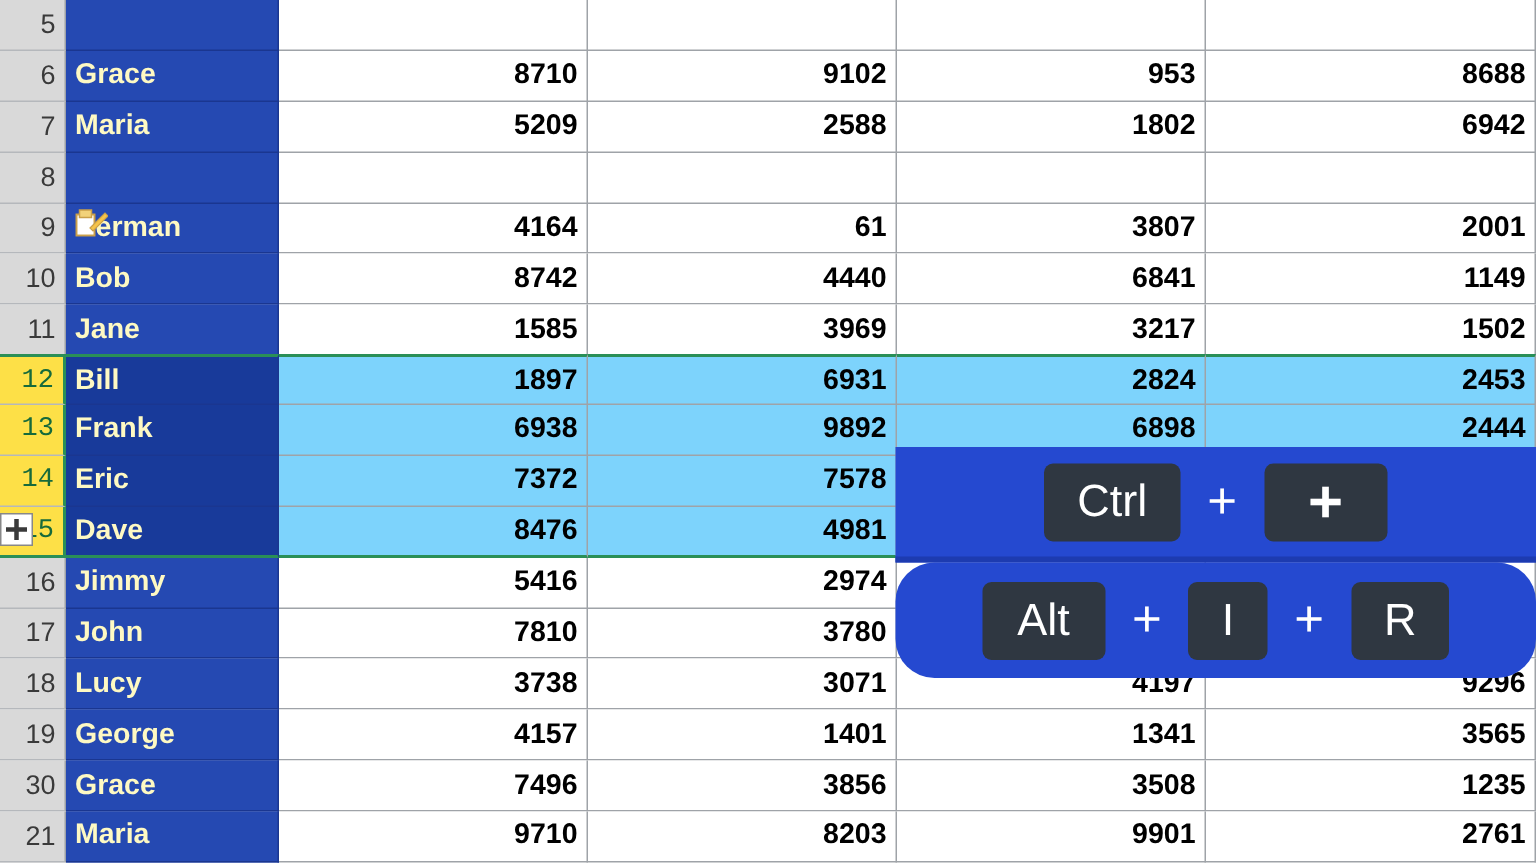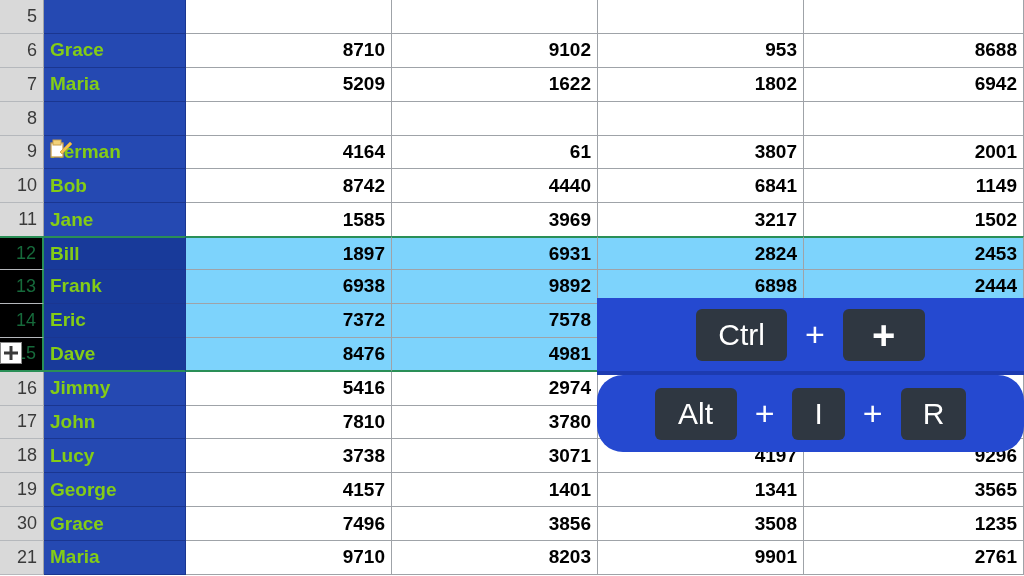--- a/index.html
+++ b/index.html
@@ -30,27 +30,28 @@
   .rowhead {
     background: #d9d9d9;
     color: #3a3a3a;
     justify-content: flex-end;
     font-size: 18px;
     border-right: 1px solid #9fa3a8;
     border-bottom: 1px solid #b5b8bc;
     position: relative;
   }
   .rowhead.selgreen {
-    background: #000000;
+    background: #fde047;
     color: #166a3b;
     border-right: 2px solid #2a8f57;
+    font-family: Liberation Mono, monospace;
   }
   .namecol {
     background: #2549b2;
-    color: #84cc16;
+    color: #fef9c3;
     font-weight: bold;
     justify-content: flex-start;
     border-right: 1px solid #1a3690;
     border-bottom: 1px solid #1a3690;
     text-align: right;
   }
   .num {
     justify-content: flex-end;
     font-weight: bold;
   }
@@ -121,21 +122,21 @@
     font-weight:900;
     line-height:0;
   }
 </style>
 </head>
 <body>
 
 <div class="sheet" id="sheet">
     <div class="" style="display: contents;"><div class="cell rowhead">5</div><div class="cell namecol"></div><div class="cell num"></div><div class="cell num"></div><div class="cell num"></div><div class="cell num"></div></div>
     <div class="" style="display: contents;"><div class="cell rowhead">6</div><div class="cell namecol">Grace</div><div class="cell num">8710</div><div class="cell num">9102</div><div class="cell num">953</div><div class="cell num">8688</div></div>
-    <div class="" style="display: contents;"><div class="cell rowhead">7</div><div class="cell namecol">Maria</div><div class="cell num">5209</div><div class="cell num">1622</div><div class="cell num">1802</div><div class="cell num">6942</div></div>
+    <div class="" style="display: contents;"><div class="cell rowhead">7</div><div class="cell namecol">Maria</div><div class="cell num">5209</div><div class="cell num">2588</div><div class="cell num">1802</div><div class="cell num">6942</div></div>
     <div class="" style="display: contents;"><div class="cell rowhead">8</div><div class="cell namecol"></div><div class="cell num"></div><div class="cell num"></div><div class="cell num"></div><div class="cell num"></div></div>
     <div class="" style="display: contents;"><div class="cell rowhead">9</div><div class="cell namecol">Herman</div><div class="cell num">4164</div><div class="cell num">61</div><div class="cell num">3807</div><div class="cell num">2001</div></div>
     <div class="" style="display: contents;"><div class="cell rowhead">10</div><div class="cell namecol">Bob</div><div class="cell num">8742</div><div class="cell num">4440</div><div class="cell num">6841</div><div class="cell num">1149</div></div>
     <div class="" style="display: contents;"><div class="cell rowhead">11</div><div class="cell namecol">Jane</div><div class="cell num">1585</div><div class="cell num">3969</div><div class="cell num">3217</div><div class="cell num">1502</div></div>
     <div class="selrow sel-top" style="display: contents;"><div class="cell rowhead selgreen">12</div><div class="cell namecol">Bill</div><div class="cell num">1897</div><div class="cell num">6931</div><div class="cell num">2824</div><div class="cell num">2453</div></div>
     <div class="selrow" style="display: contents;"><div class="cell rowhead selgreen">13</div><div class="cell namecol">Frank</div><div class="cell num">6938</div><div class="cell num">9892</div><div class="cell num">6898</div><div class="cell num">2444</div></div>
     <div class="selrow" style="display: contents;"><div class="cell rowhead selgreen">14</div><div class="cell namecol">Eric</div><div class="cell num">7372</div><div class="cell num">7578</div><div class="cell num"></div><div class="cell num"></div></div>
     <div class="selrow sel-bot" style="display: contents;"><div class="cell rowhead selgreen">15</div><div class="cell namecol">Dave</div><div class="cell num">8476</div><div class="cell num">4981</div><div class="cell num"></div><div class="cell num"></div></div>
     <div class="" style="display: contents;"><div class="cell rowhead">16</div><div class="cell namecol">Jimmy</div><div class="cell num">5416</div><div class="cell num">2974</div><div class="cell num"></div><div class="cell num"></div></div>
     <div class="" style="display: contents;"><div class="cell rowhead">17</div><div class="cell namecol">John</div><div class="cell num">7810</div><div class="cell num">3780</div><div class="cell num"></div><div class="cell num"></div></div>

